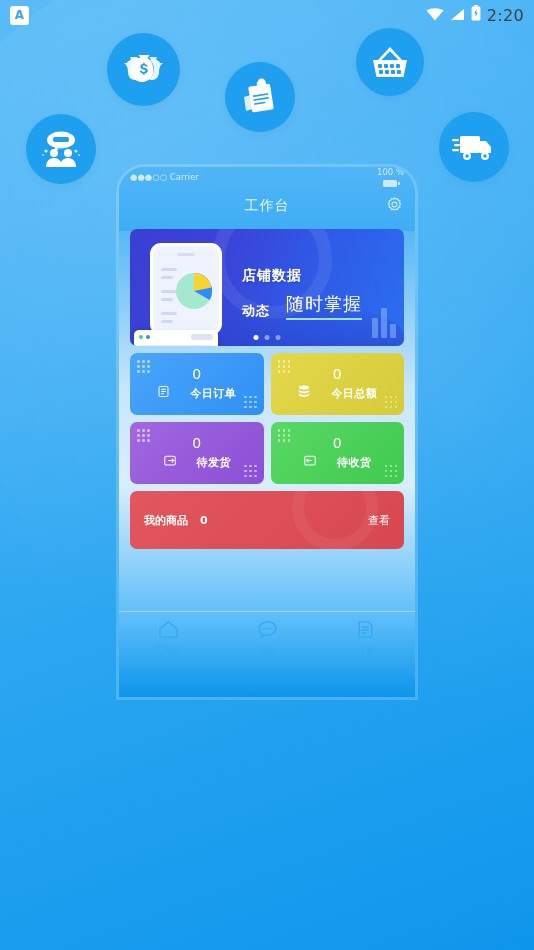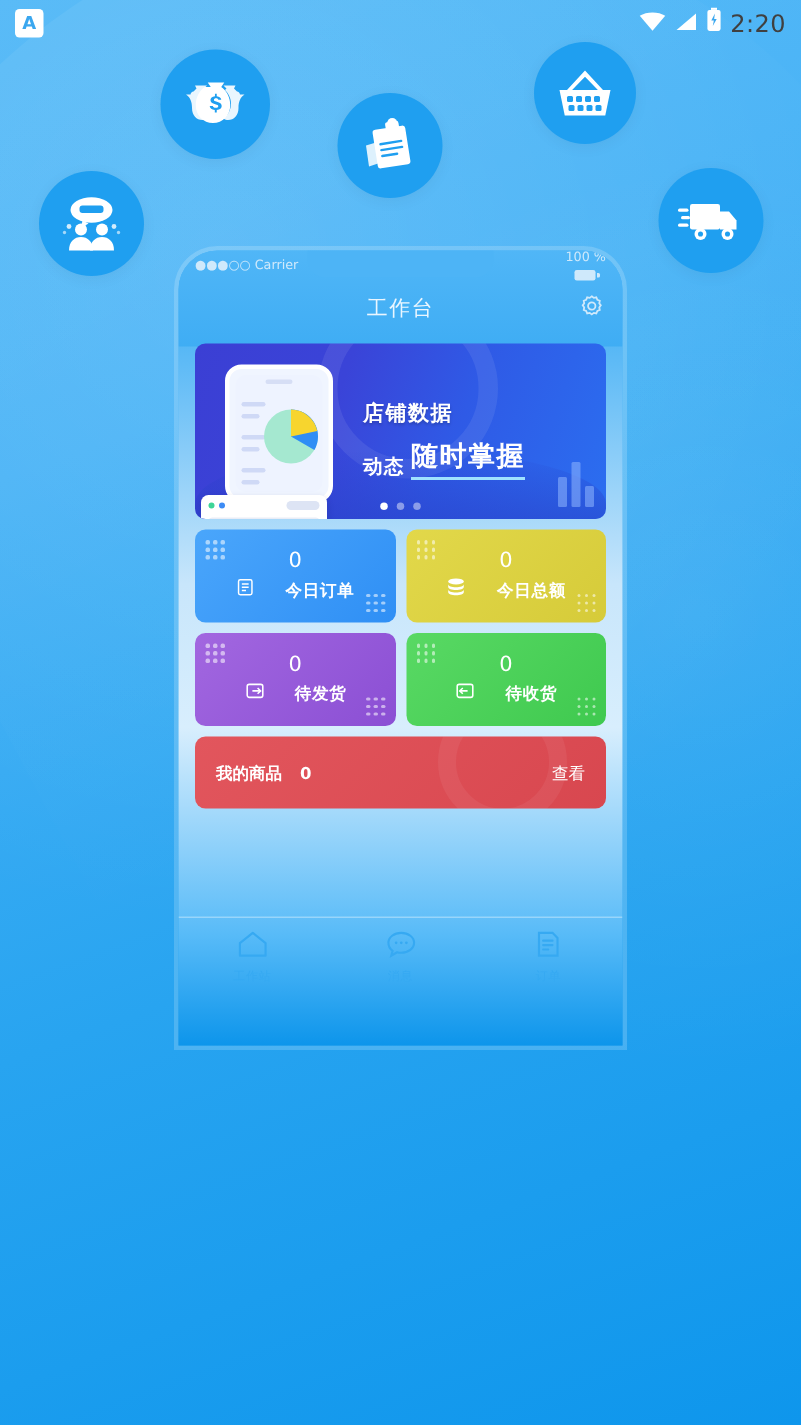--- a/index.html
+++ b/index.html
@@ -123,23 +123,23 @@
   .bcard{
     position:absolute; left:4px; bottom:-14px; width:84px; height:30px; border-radius:5px;
     background:#fff; box-shadow:0 2px 5px rgba(20,30,90,.18);
   }
   .bcard .d1{position:absolute;left:5px;top:5px;width:4px;height:4px;border-radius:50%;background:#3ed598;}
   .bcard .d2{position:absolute;left:12px;top:5px;width:4px;height:4px;border-radius:50%;background:#3d8cf5;}
   .bcard .pill{position:absolute;right:5px;top:4px;width:22px;height:6px;border-radius:3px;background:#dde4f4;}
   .bcard .line{position:absolute;left:5px;height:5px;border-radius:3px;background:#e9edf7;}
   .btext{ position:absolute; left:112px; top:38px; color:#fff; }
   .bt1{ font-size:14px; font-weight:bold; letter-spacing:1px; text-shadow:0 1px 2px rgba(0,0,0,.2); }
-  .bt2{ display:flex; align-items:flex-end; gap:4px; margin-top:7px;}
+  .bt2{ display:flex; align-items:flex-end; gap:16px; margin-top:7px;}
   .bt2 .small{ font-size:13px; font-weight:bold; letter-spacing:1px;}
-  .bt2 .big{ font-size:18px; font-weight:bold; letter-spacing:1px; border-bottom:2px solid #9fe2ff; padding-bottom:2px;}
+  .bt2 .big{ font-size:18px; font-weight:normal; letter-spacing:1px; border-bottom:2px solid #9fe2ff; padding-bottom:2px;}
   .bars{position:absolute; right:8px; bottom:8px; display:flex; align-items:flex-end; gap:3px; opacity:.55;}
   .bars i{display:block; width:6px; background:#8fb6ff; border-radius:1px;}
   .dots{position:absolute; left:50%; transform:translateX(-50%); bottom:6px; display:flex; gap:6px;}
   .dots i{width:5px;height:5px;border-radius:50%;background:rgba(255,255,255,.45);display:block;}
   .dots i.on{background:#fff;}
 
   
   .grid { display:grid; grid-template-columns:1fr 1fr; gap:7px; margin-top:7px; }
   .stat {
     position:relative; height:62px; border-radius:7px; overflow:hidden;
@@ -151,21 +151,21 @@
   .dotsq{ position:absolute; display:grid; grid-template-columns:repeat(3,1fr); gap:2.5px; opacity:.55;}
   .dotsq span{ width:2.5px;height:2.5px;border-radius:50%; background:#fff; display:block;}
   .dotsq.tl{ left:7px; top:7px;}
   .dotsq.br{ right:7px; bottom:7px;}
   .s-orders{ background:linear-gradient(135deg,#4aa6fb,#2f8ff5);}
   .s-amount{ background:linear-gradient(135deg,#e2d84a,#d6cb39);}
   .s-ship{ background:linear-gradient(135deg,#a濃,#8e56d6); background:linear-gradient(135deg,#a267e0,#8b4fd4);}
   .s-receive{ background:linear-gradient(135deg,#59d964,#3fc94f);}
 
   .redcard{
-    position:relative; margin-top:7px; height:48px; border-radius:7px;
+    position:relative; margin-top:7px; height:58px; border-radius:7px;
     background:linear-gradient(135deg,#e2565d,#d8474f);
     display:flex; align-items:center; justify-content:space-between;
     padding:0 14px; color:#fff; overflow:hidden;
   }
   .redcard .ring{position:absolute;right:26px;top:-26px;width:86px;height:86px;border-radius:50%;border:12px solid rgba(255,255,255,.06);}
   .redcard .left{display:flex; align-items:center; gap:12px; font-size:11px; font-weight:bold; z-index:1;}
   .redcard .view{font-size:11px; z-index:1;}
 
   
   #tabbar{

